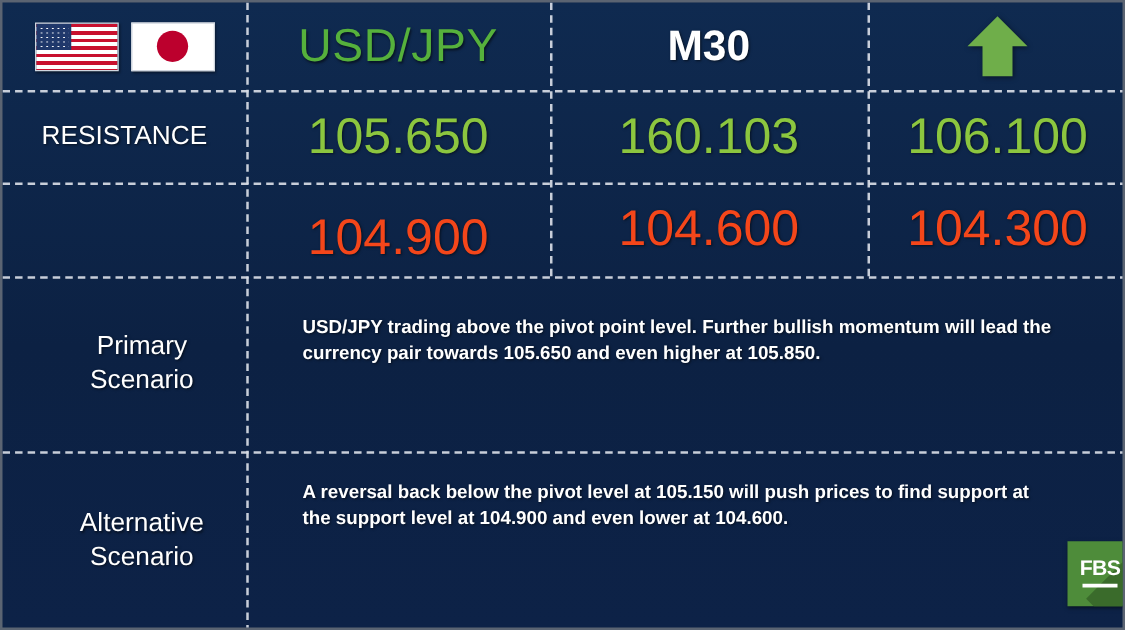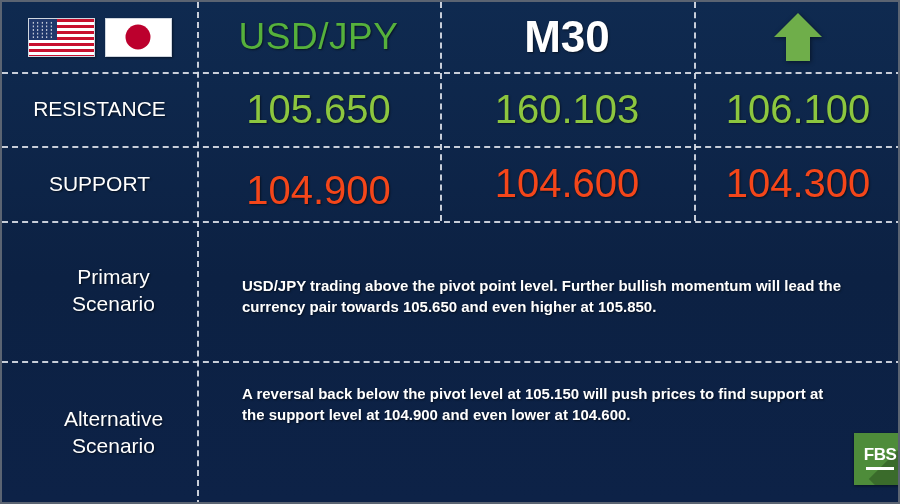--- a/index.html
+++ b/index.html
@@ -98,21 +98,21 @@
 
   .pair-title {
     font-size: 37px;
     font-weight: normal;
     color: #56b13c;
     letter-spacing: .5px;
     text-shadow: 1px 1px 2px rgba(0,0,0,.55);
     text-align: right;
   }
   .tf-title {
-    font-size: 44px;
+    font-size: 34px;
     font-weight: bold;
     color: #ffffff;
     text-shadow: 1px 1px 2px rgba(0,0,0,.55);
   }
   .arrow-up {
     width: 52px;
     height: 52px;
     filter: drop-shadow(1px 1px 2px rgba(0,0,0,.5));
   }
 
@@ -242,37 +242,34 @@
   <div class="cell" style="left:195px; top:70px; width:243px; height:74px;">
     <span class="value value-res">105.650</span>
   </div>
   <div class="cell" style="left:438px; top:70px; width:254px; height:74px;">
     <span class="value value-res">160.103</span>
   </div>
   <div class="cell" style="left:692px; top:70px; width:208px; height:74px;">
     <span class="value value-res">106.100</span>
   </div>
 
-  <div class="cell" style="left:0px; top:144px; width:195px; height:75px;">
-    <span class="row-label">SUPPORT</span>
-  </div>
   <div class="cell" style="left:195px; top:151px; width:243px; height:75px;">
     <span class="value value-sup">104.900</span>
   </div>
   <div class="cell" style="left:438px; top:144px; width:254px; height:75px;">
     <span class="value value-sup">104.600</span>
   </div>
   <div class="cell" style="left:692px; top:144px; width:208px; height:75px;">
     <span class="value value-sup">104.300</span>
   </div>
 
   <div class="cell" style="left:0px; top:219px; width:195px; height:140px;">
     <span class="scenario-label">Primary Scenario</span>
   </div>
-  <div class="scenario-text" style="left:240px; top:249px; width:600px;margin-top:24px;">USD/JPY trading above the pivot point level. Further bullish momentum will lead the currency pair towards 105.650 and even higher at 105.850.</div>
+  <div class="scenario-text" style="left:240px; top:249px; width:600px;">USD/JPY trading above the pivot point level. Further bullish momentum will lead the currency pair towards 105.650 and even higher at 105.850.</div>
 
   <div class="cell" style="left:0px; top:359px; width:195px; height:143px;">
     <span class="scenario-label">Alternative Scenario</span>
   </div>
   <div class="scenario-text" style="left:240px; top:381px; width:590px;">A reversal back below the pivot level at 105.150 will push prices to find support at the support level at 104.900 and even lower at 104.600.</div>
 
   <div class="fbs-logo">
     <div class="shade"></div>
     <div class="fbs-text">FBS</div>
     <div class="fbs-bar"></div>

